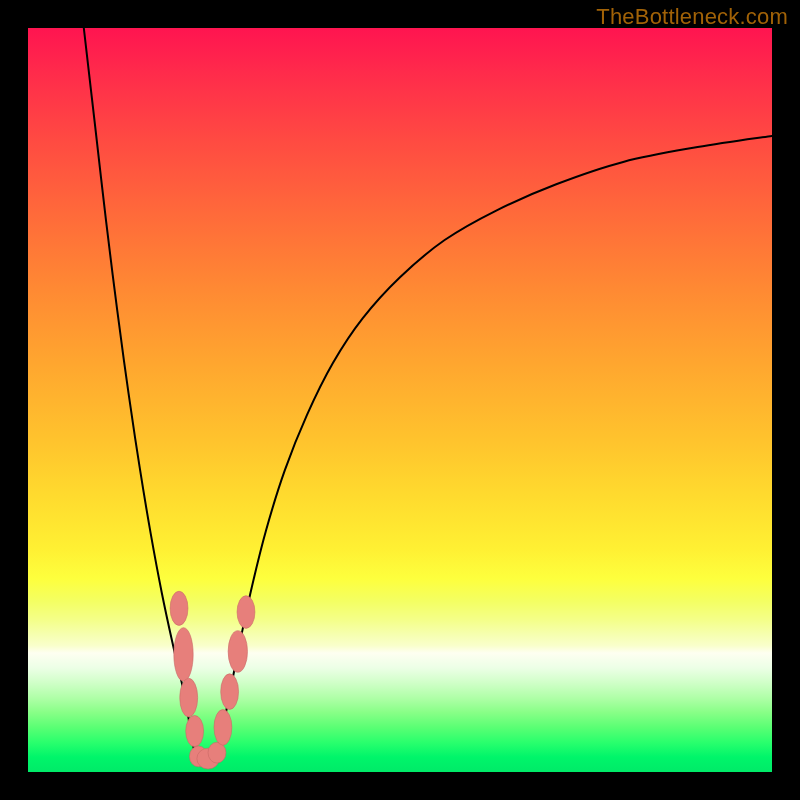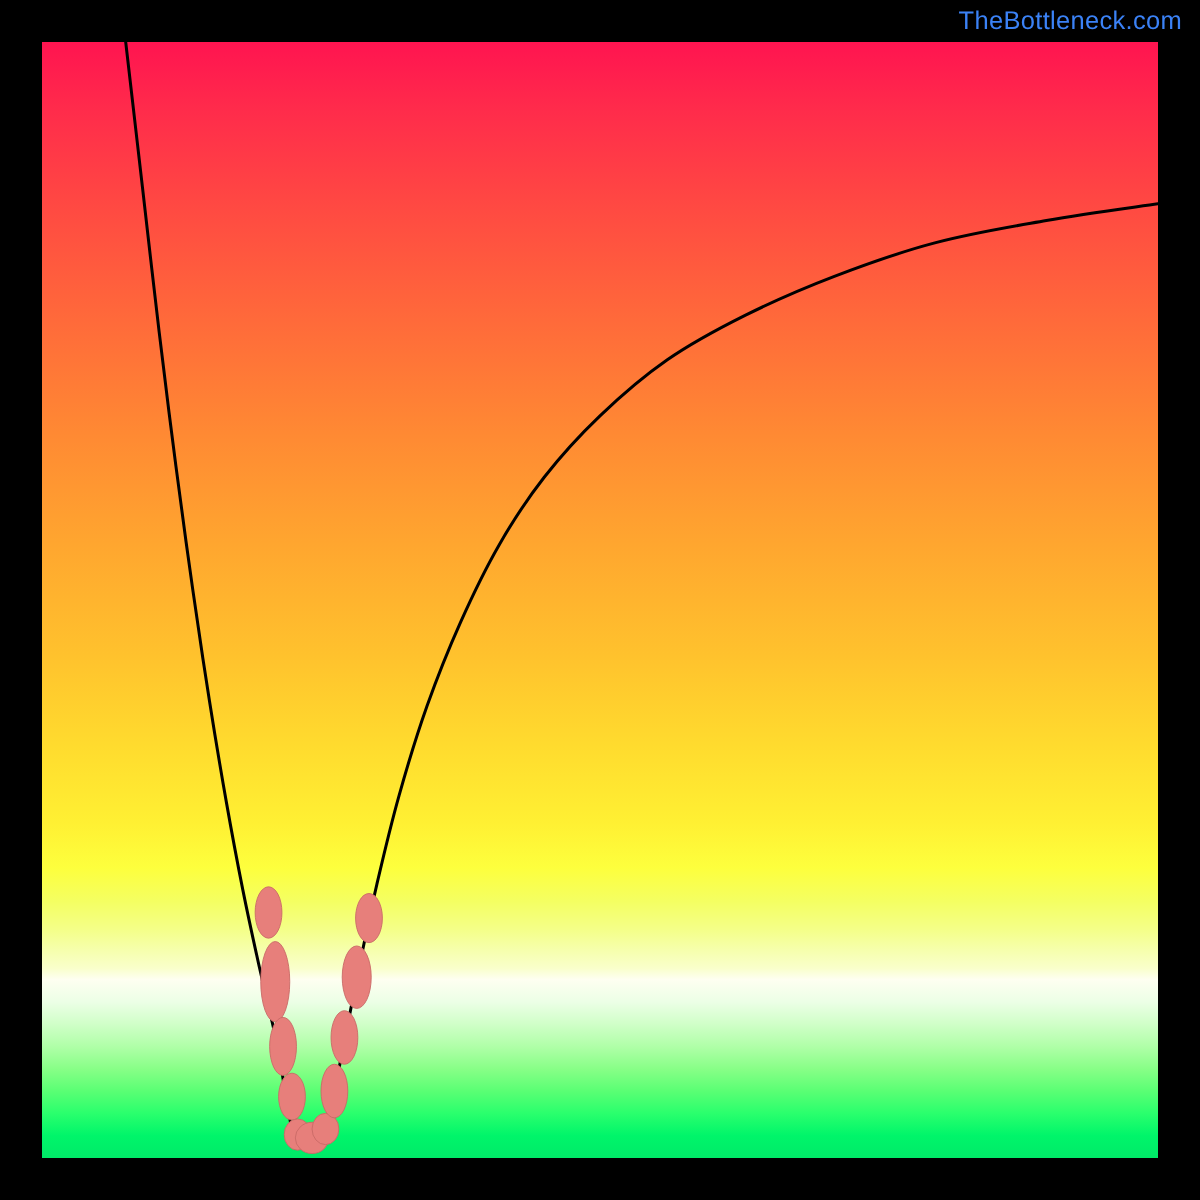--- a/index.html
+++ b/index.html
@@ -60,22 +60,22 @@
   svg.curves {
     position: absolute;
     inset: 0;
     width: 100%;
     height: 100%;
   }
   .watermark {
     position: absolute;
     top: 4px;
     right: 12px;
-    color: #3b82f6;
-    font-size: 17px;
+    color: #a16207;
+    font-size: 22px;
     font-weight: 400;
     letter-spacing: 0.2px;
     user-select: none;
   }
 </style>
 </head>
 <body>
 
 <div class="frame">
 

